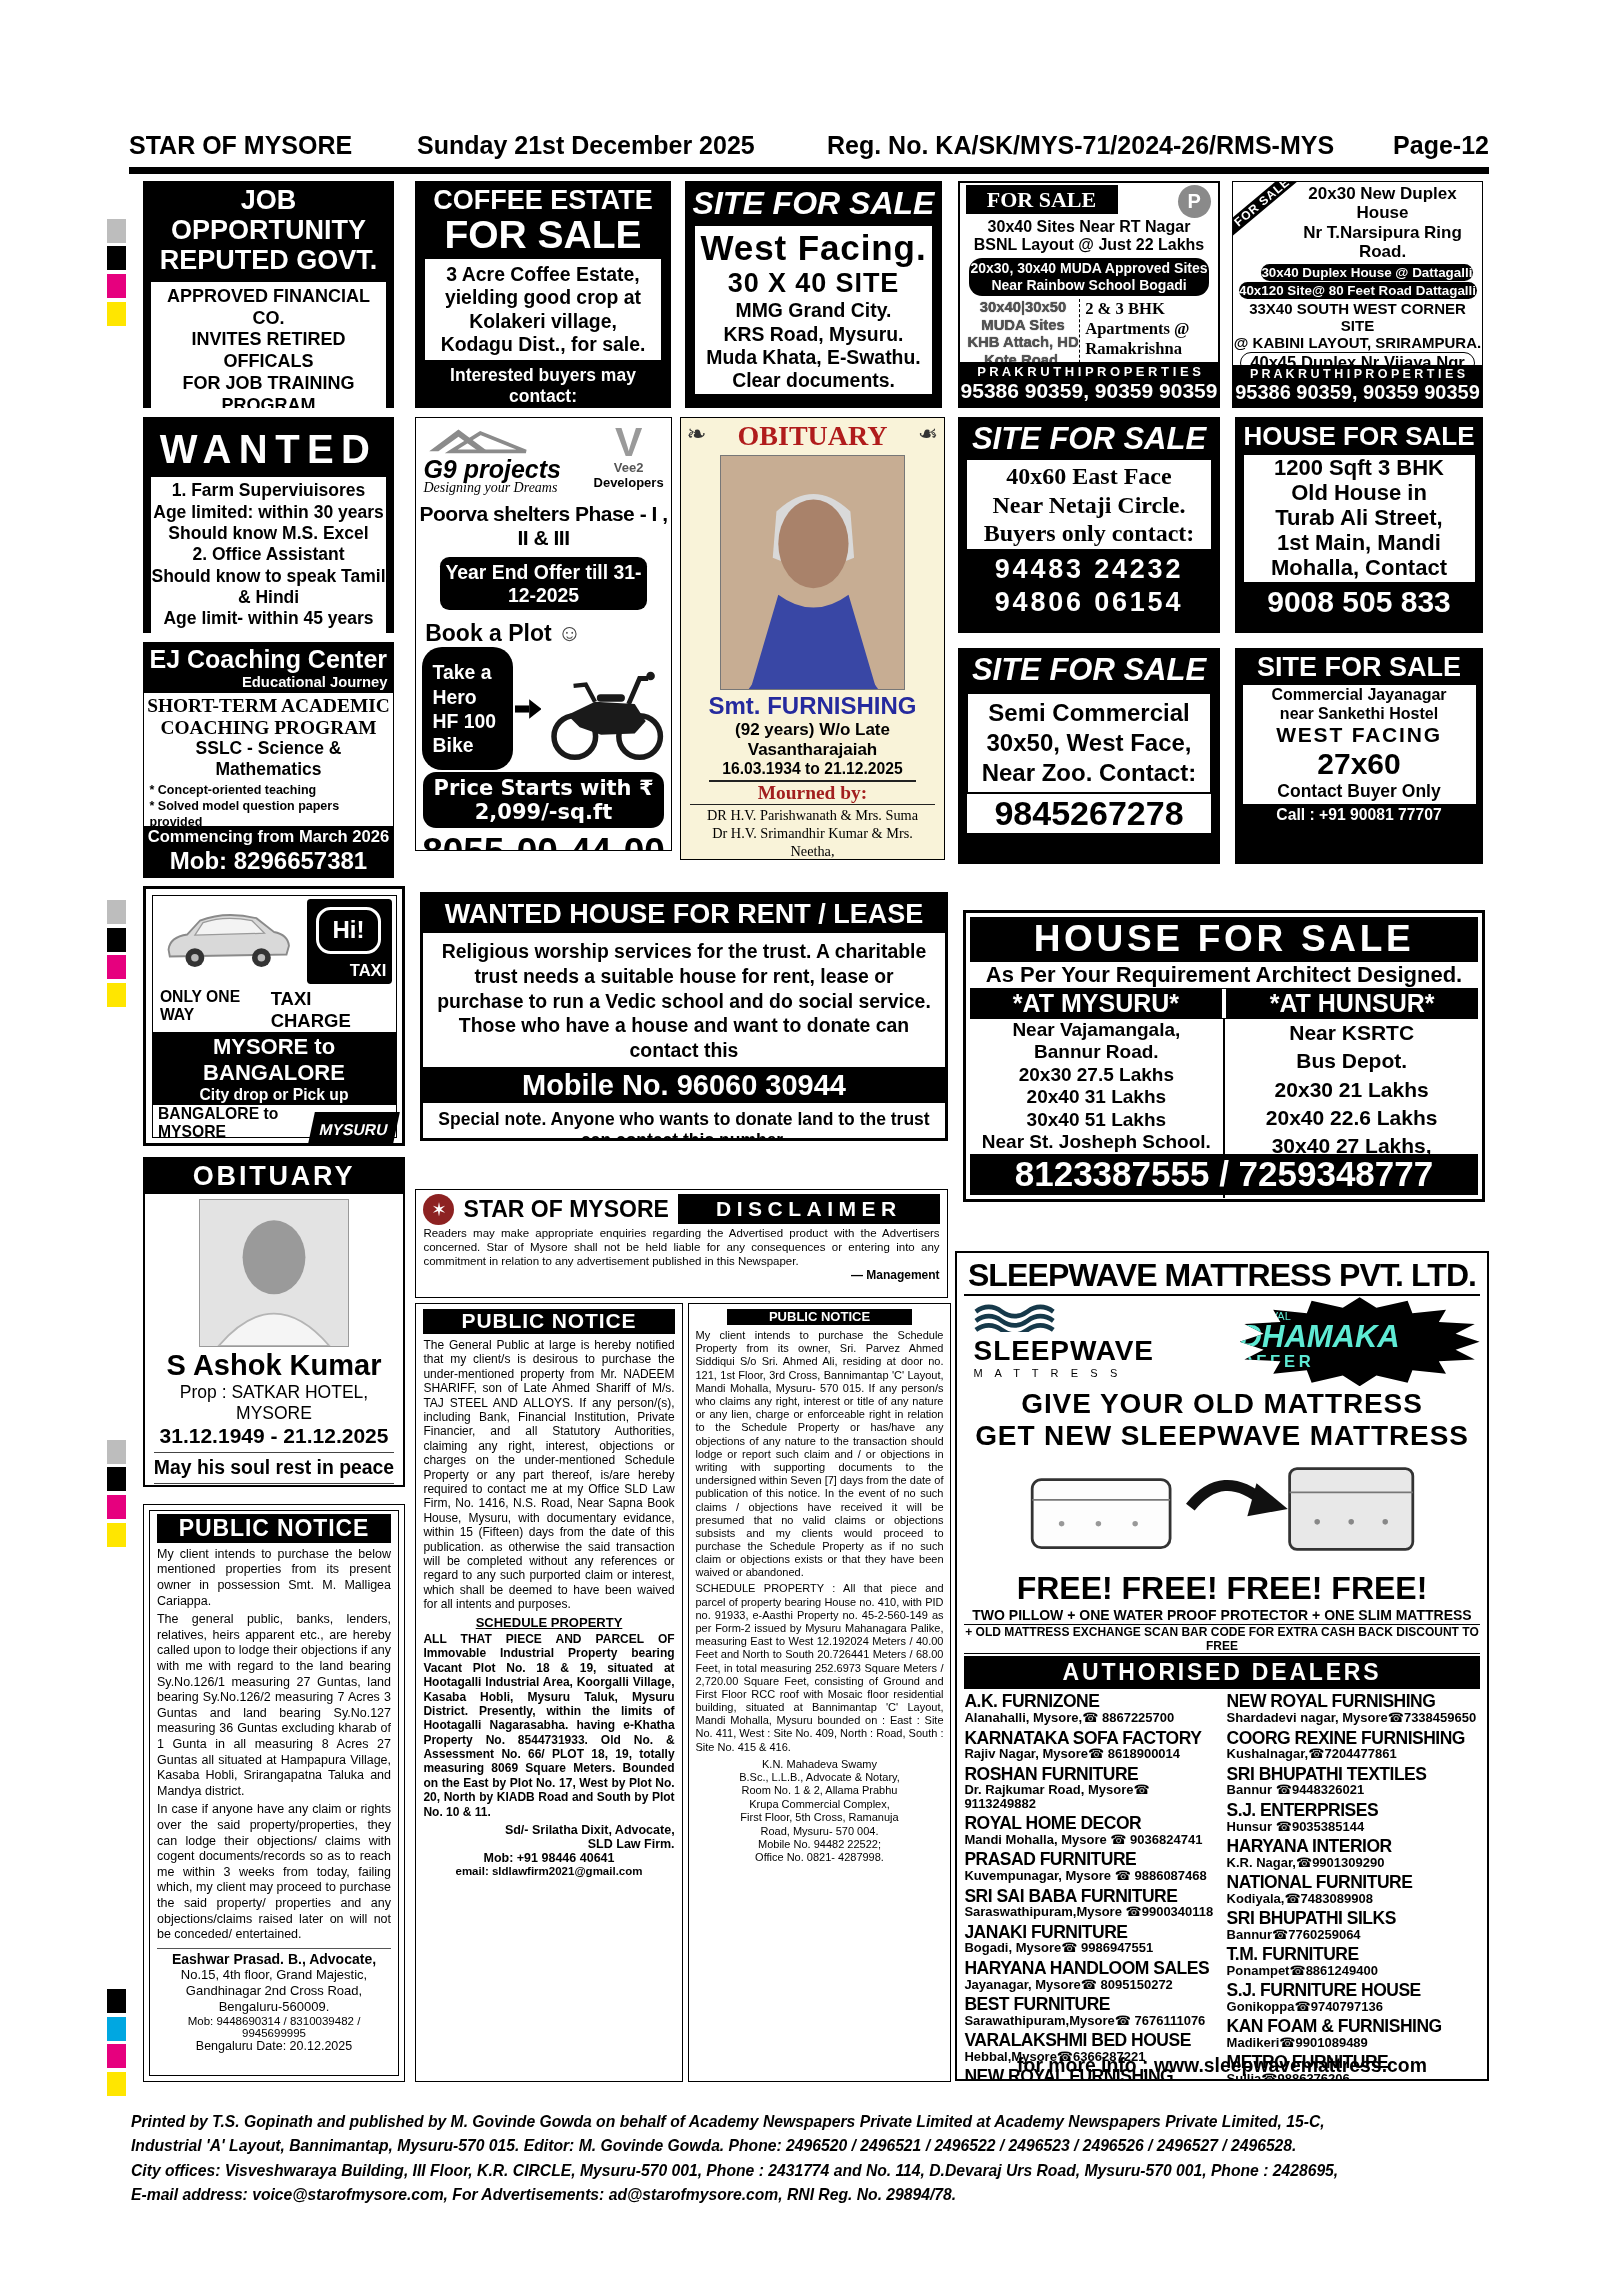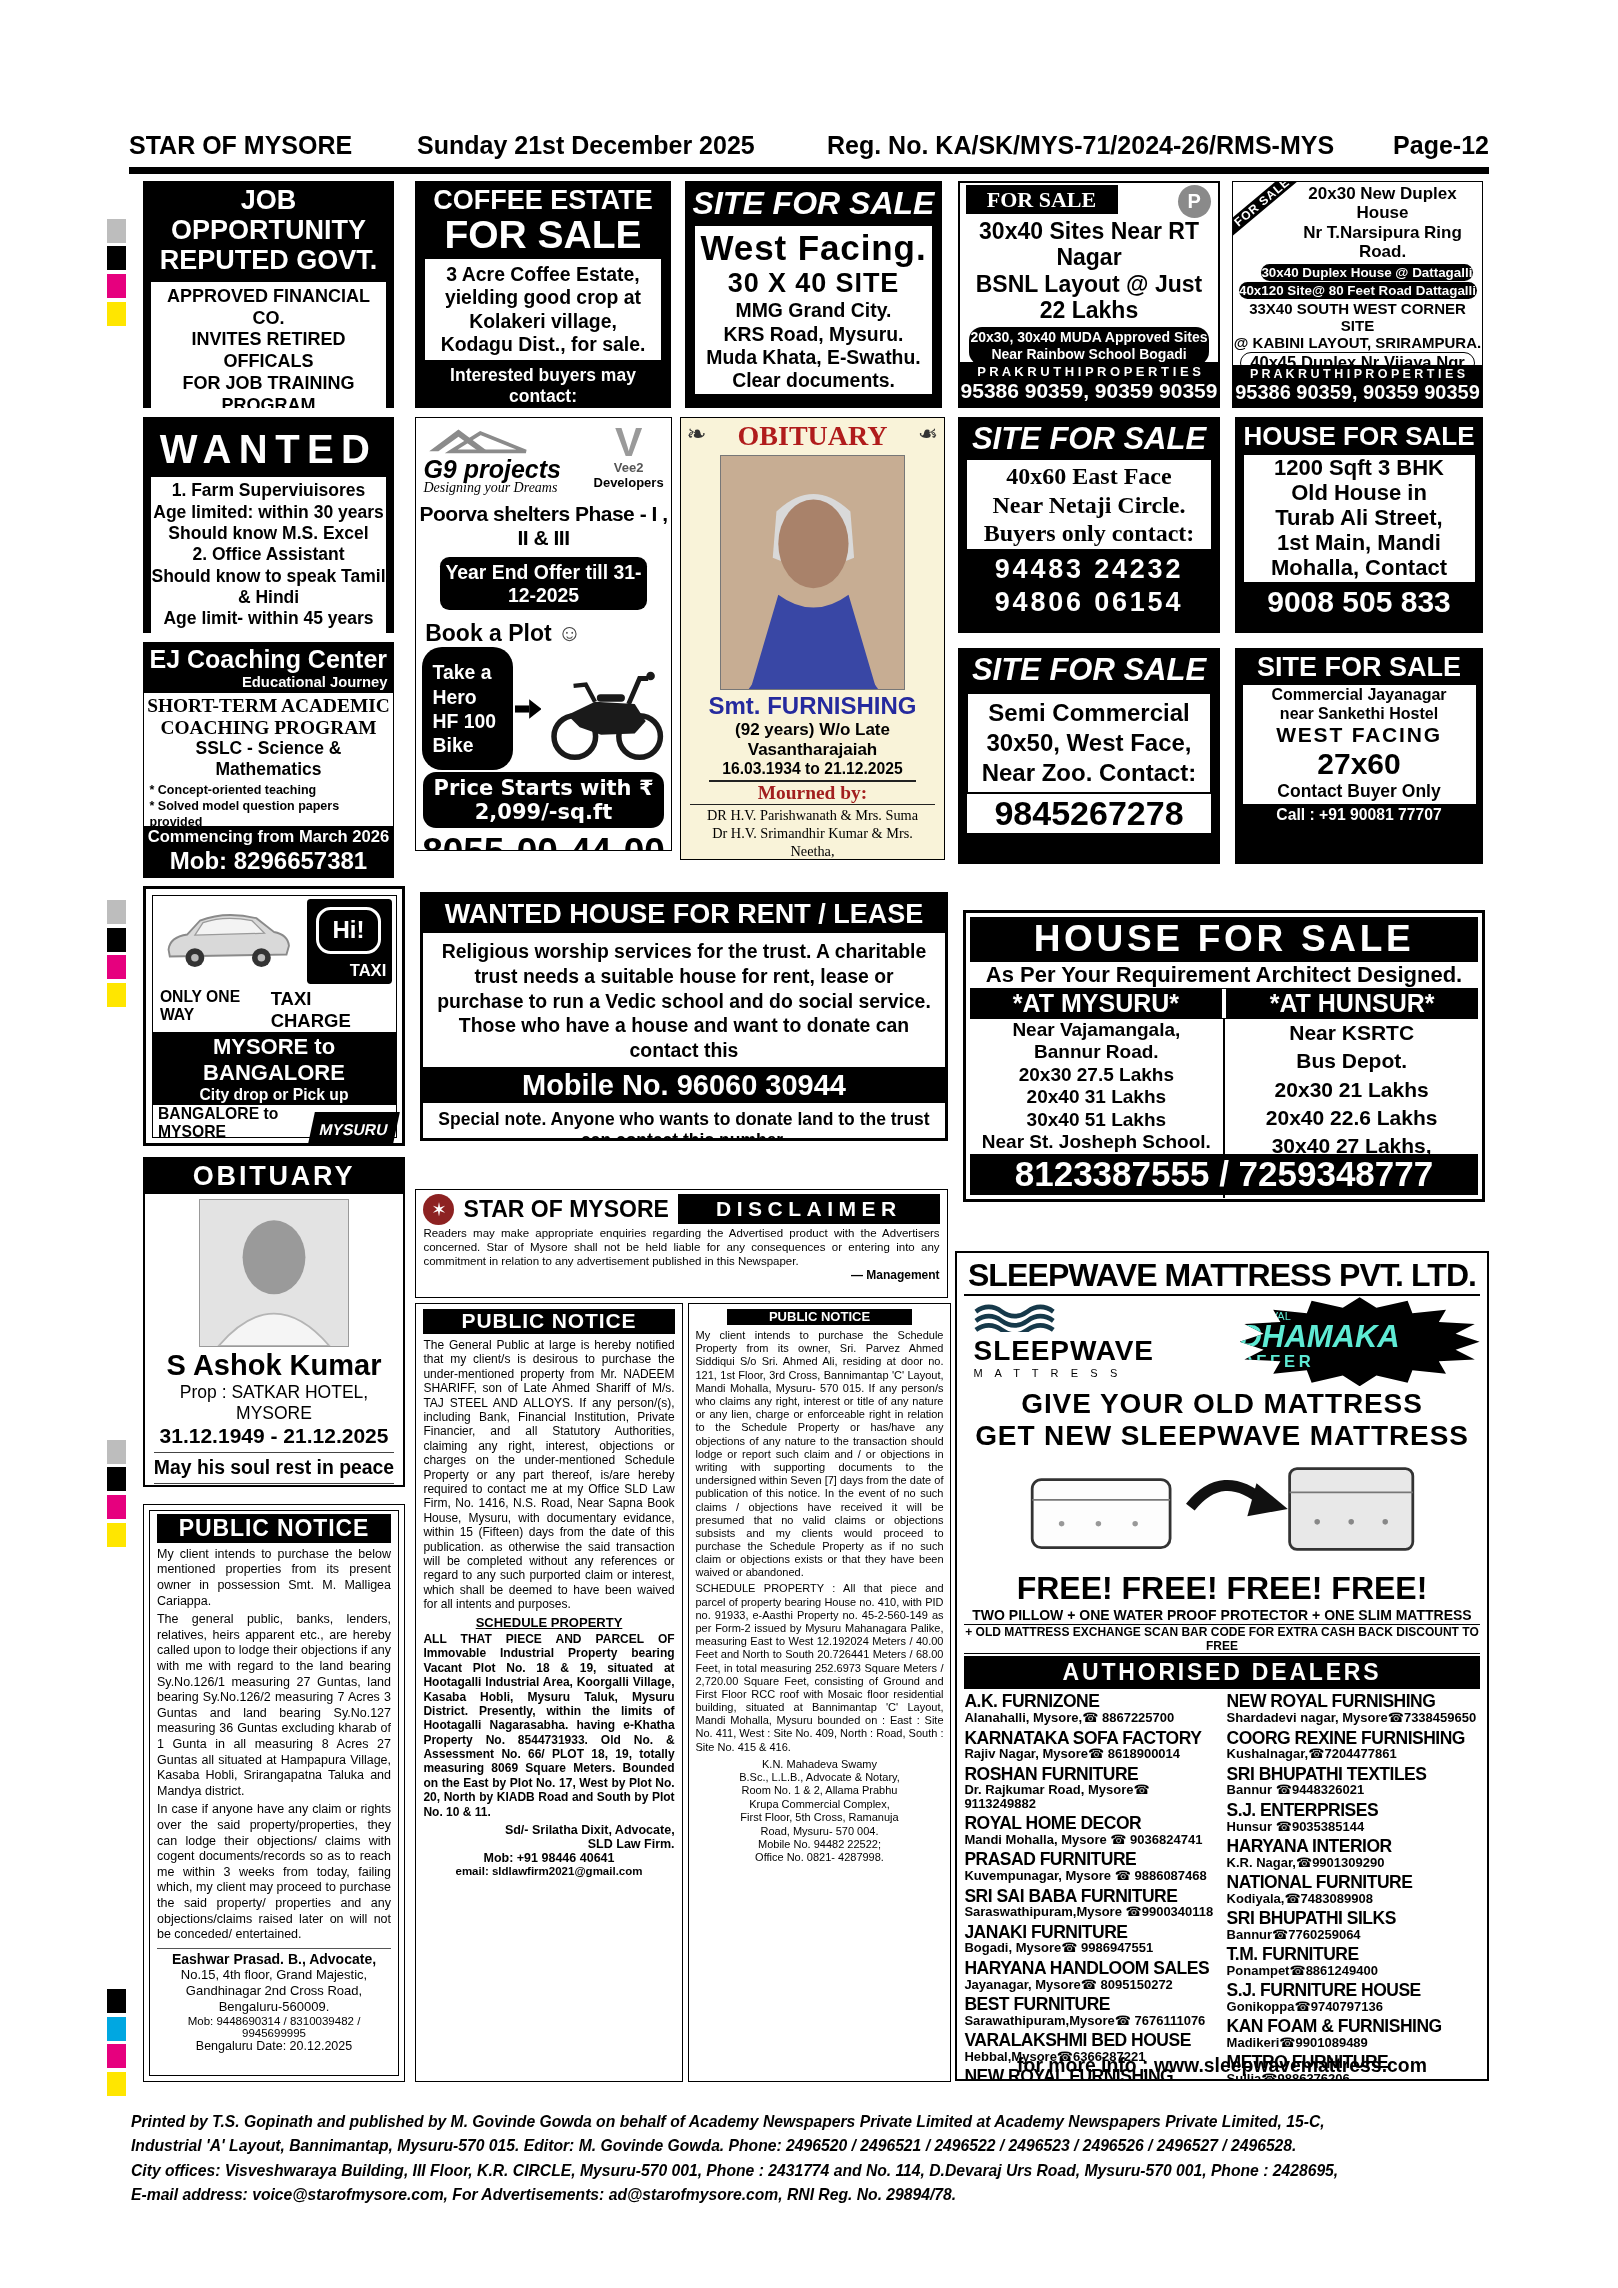--- a/index.html
+++ b/index.html
@@ -96,21 +96,21 @@
 Clear documents.</div>
     </div>
     <div class="ctr b" style="font-size:37px;">8971100199</div>
   </div>
 
   <div class="ad" style="left:958px;top:181px;width:262px;height:227px;">
     <div style="position:relative;height:35px;">
       <div class="bar serif" style="position:absolute;left:5.5px;top:1.8px;width:152px;height:29.5px;font-size:22px;line-height:29.5px;">FOR SALE</div>
       <div style="position:absolute;right:7.4px;top:1.8px;width:33px;height:33px;border-radius:50%;background:#8a8a8a;color:#fff;font-weight:bold;text-align:center;line-height:33px;font-size:20px;">P</div>
     </div>
-    <div class="ctr b pl" style="font-size:23px;line-height:1.15;text-align:center;">30x40 Sites Near RT Nagar
+    <div class="ctr b pl" style="font-size:16px;line-height:1.15;text-align:center;">30x40 Sites Near RT Nagar
 BSNL Layout @ Just 22 Lakhs</div>
     <div class="pill pl" style="margin:3.7px 9.2px;font-size:14px;line-height:1.2;padding:1.8px 0;">20x30, 30x40 MUDA Approved Sites
 Near Rainbow School Bogadi</div>
     <div style="display:flex;margin:0 7.4px;">
       <div class="ctr b pl" style="width:47%;font-size:14.8px;line-height:1.18;color:#555;text-shadow:0 0 0.9px #000;border-right:1.8px dashed #000;">30x40|30x50
 MUDA Sites
 KHB Attach, HD
 Kote Road.</div>
       <div class="b pl serif" style="width:53%;font-size:16.6px;line-height:1.18;padding-left:5.5px;">2 &amp; 3 BHK
 Apartments @

